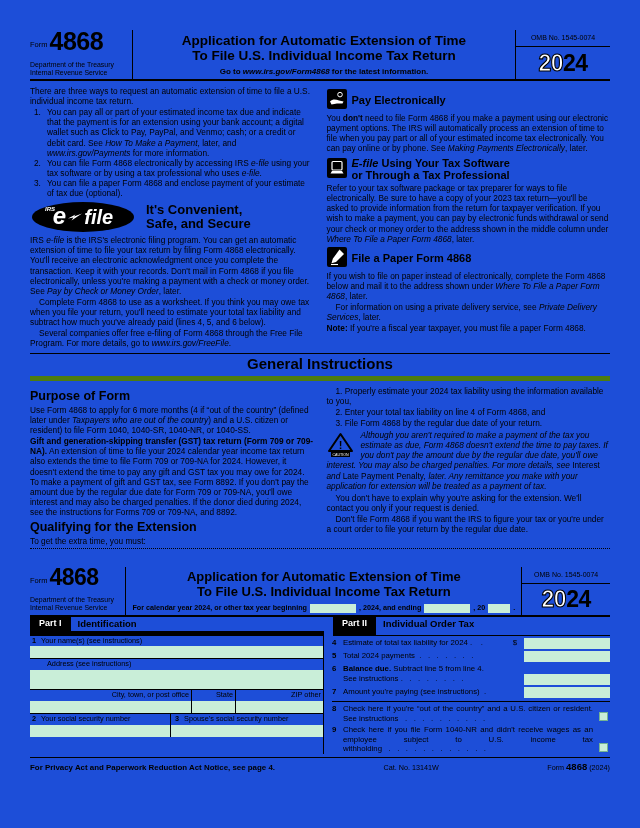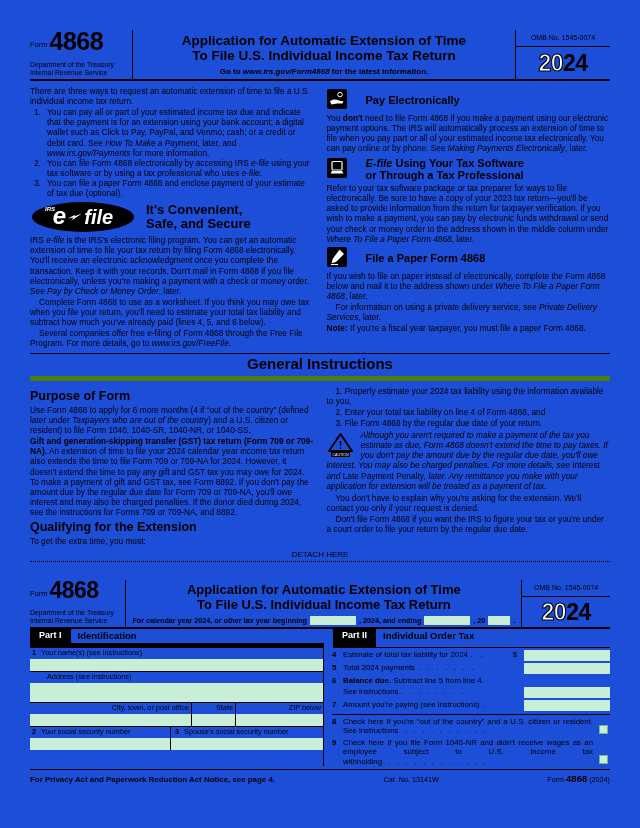--- a/index.html
+++ b/index.html
@@ -37,21 +37,21 @@
   .li .n { width:13px; flex:none; }
   .li .t { flex:1; }
   
   .efile-row { display:flex; align-items:center; gap:12px; margin:4px 0 3px 2px; }
   .efile-logo { width:102px; height:30px; background:#000; border-radius:50%; display:flex; align-items:center; justify-content:center; gap:2px; flex:none; position:relative; }
   .efl-irs { position:absolute; left:13px; top:4px; color:#fff; font-size:6px; font-weight:bold; font-style:italic; }
   .efl-e { color:#fff; font-size:24px; font-weight:bold; font-style:italic; line-height:1; margin-top:-2px; }
   .efl-file { color:#fff; font-size:20px; font-weight:bold; font-style:italic; line-height:1; }
   .efile-head { font-size:13px; font-weight:bold; line-height:1.1; }
   
-  .sec { display:flex; align-items:center; gap:19px; margin:3px 0 2px; }
+  .sec { display:flex; align-items:center; gap:5px; margin:3px 0 2px; }
   .sec .ic { flex:none; }
   .sec-h { font-weight:bold; font-size:11px; line-height:1.12; }
   
   .gi-rule-top { border-top:1.5px solid #000; margin-top:4px; }
   .gi-head { text-align:center; font-size:15px; font-weight:bold; padding:1px 0 2px; border-bottom:5px solid #4d7c0f; }
   .h2 { font-size:12.5px; font-weight:bold; margin:3px 0 1px; }
   .caution { margin:2px 0; overflow:visible; }
   .caution-ic { float:left; margin:2px 7px 1px 0; }
   
   .detach { text-align:center; font-size:8px; margin-top:3px; }
@@ -231,21 +231,20 @@
               <text x="13.5" y="24" text-anchor="middle" font-size="3.6" fill="#fff" font-family="Liberation Sans, sans-serif">CAUTION</text>
             </svg>
         </span>
         <span><span style="font-style: italic;">Although you aren't required to make a payment of the tax you estimate as due, Form 4868 doesn't extend the time to pay taxes. If you don't pay the amount due by the regular due date, you'll owe interest. You may also be charged penalties. For more details, see </span>Interest<span style="font-style: italic;"> and </span>Late Payment Penalty<span style="font-style: italic;">, later. Any remittance you make with your application for extension will be treated as a payment of tax.</span></span>
       </div>
       <p class="indent">You don't have to explain why you're asking for the extension. We'll contact you only if your request is denied.</p>
       <p class="indent">Don't file Form 4868 if you want the IRS to figure your tax or you're under a court order to file your return by the regular due date.</p>
     </div>
   </div>
 
-  <div class="detach">DETACH HERE</div>
   <div class="detach-line"></div>
 
   <div class="hdr2">
     <div class="hdr-left">
       <div class="formline">
         <span class="formword">Form</span>
         <span class="formnum" style="font-size:23px;">4868</span>
       </div>
       <div class="agency">
         <div>Department of the Treasury</div>
@@ -308,21 +307,21 @@
           <div class="gfield"></div>
         </div>
         <div class="state-c">
           <div class="f-label">
               <span>State</span>
             </div>
           <div class="gfield"></div>
         </div>
         <div class="zip-c">
           <div class="f-label">
-              <span>ZIP below</span>
+              <span>ZIP other</span>
             </div>
           <div class="gfield"></div>
         </div>
       </div>
       <div class="ssn-row">
         <div class="ssn-c1">
           <div class="f-label">
             <span class="f-num">2</span>
             <span>Your social security number</span>
           </div>

